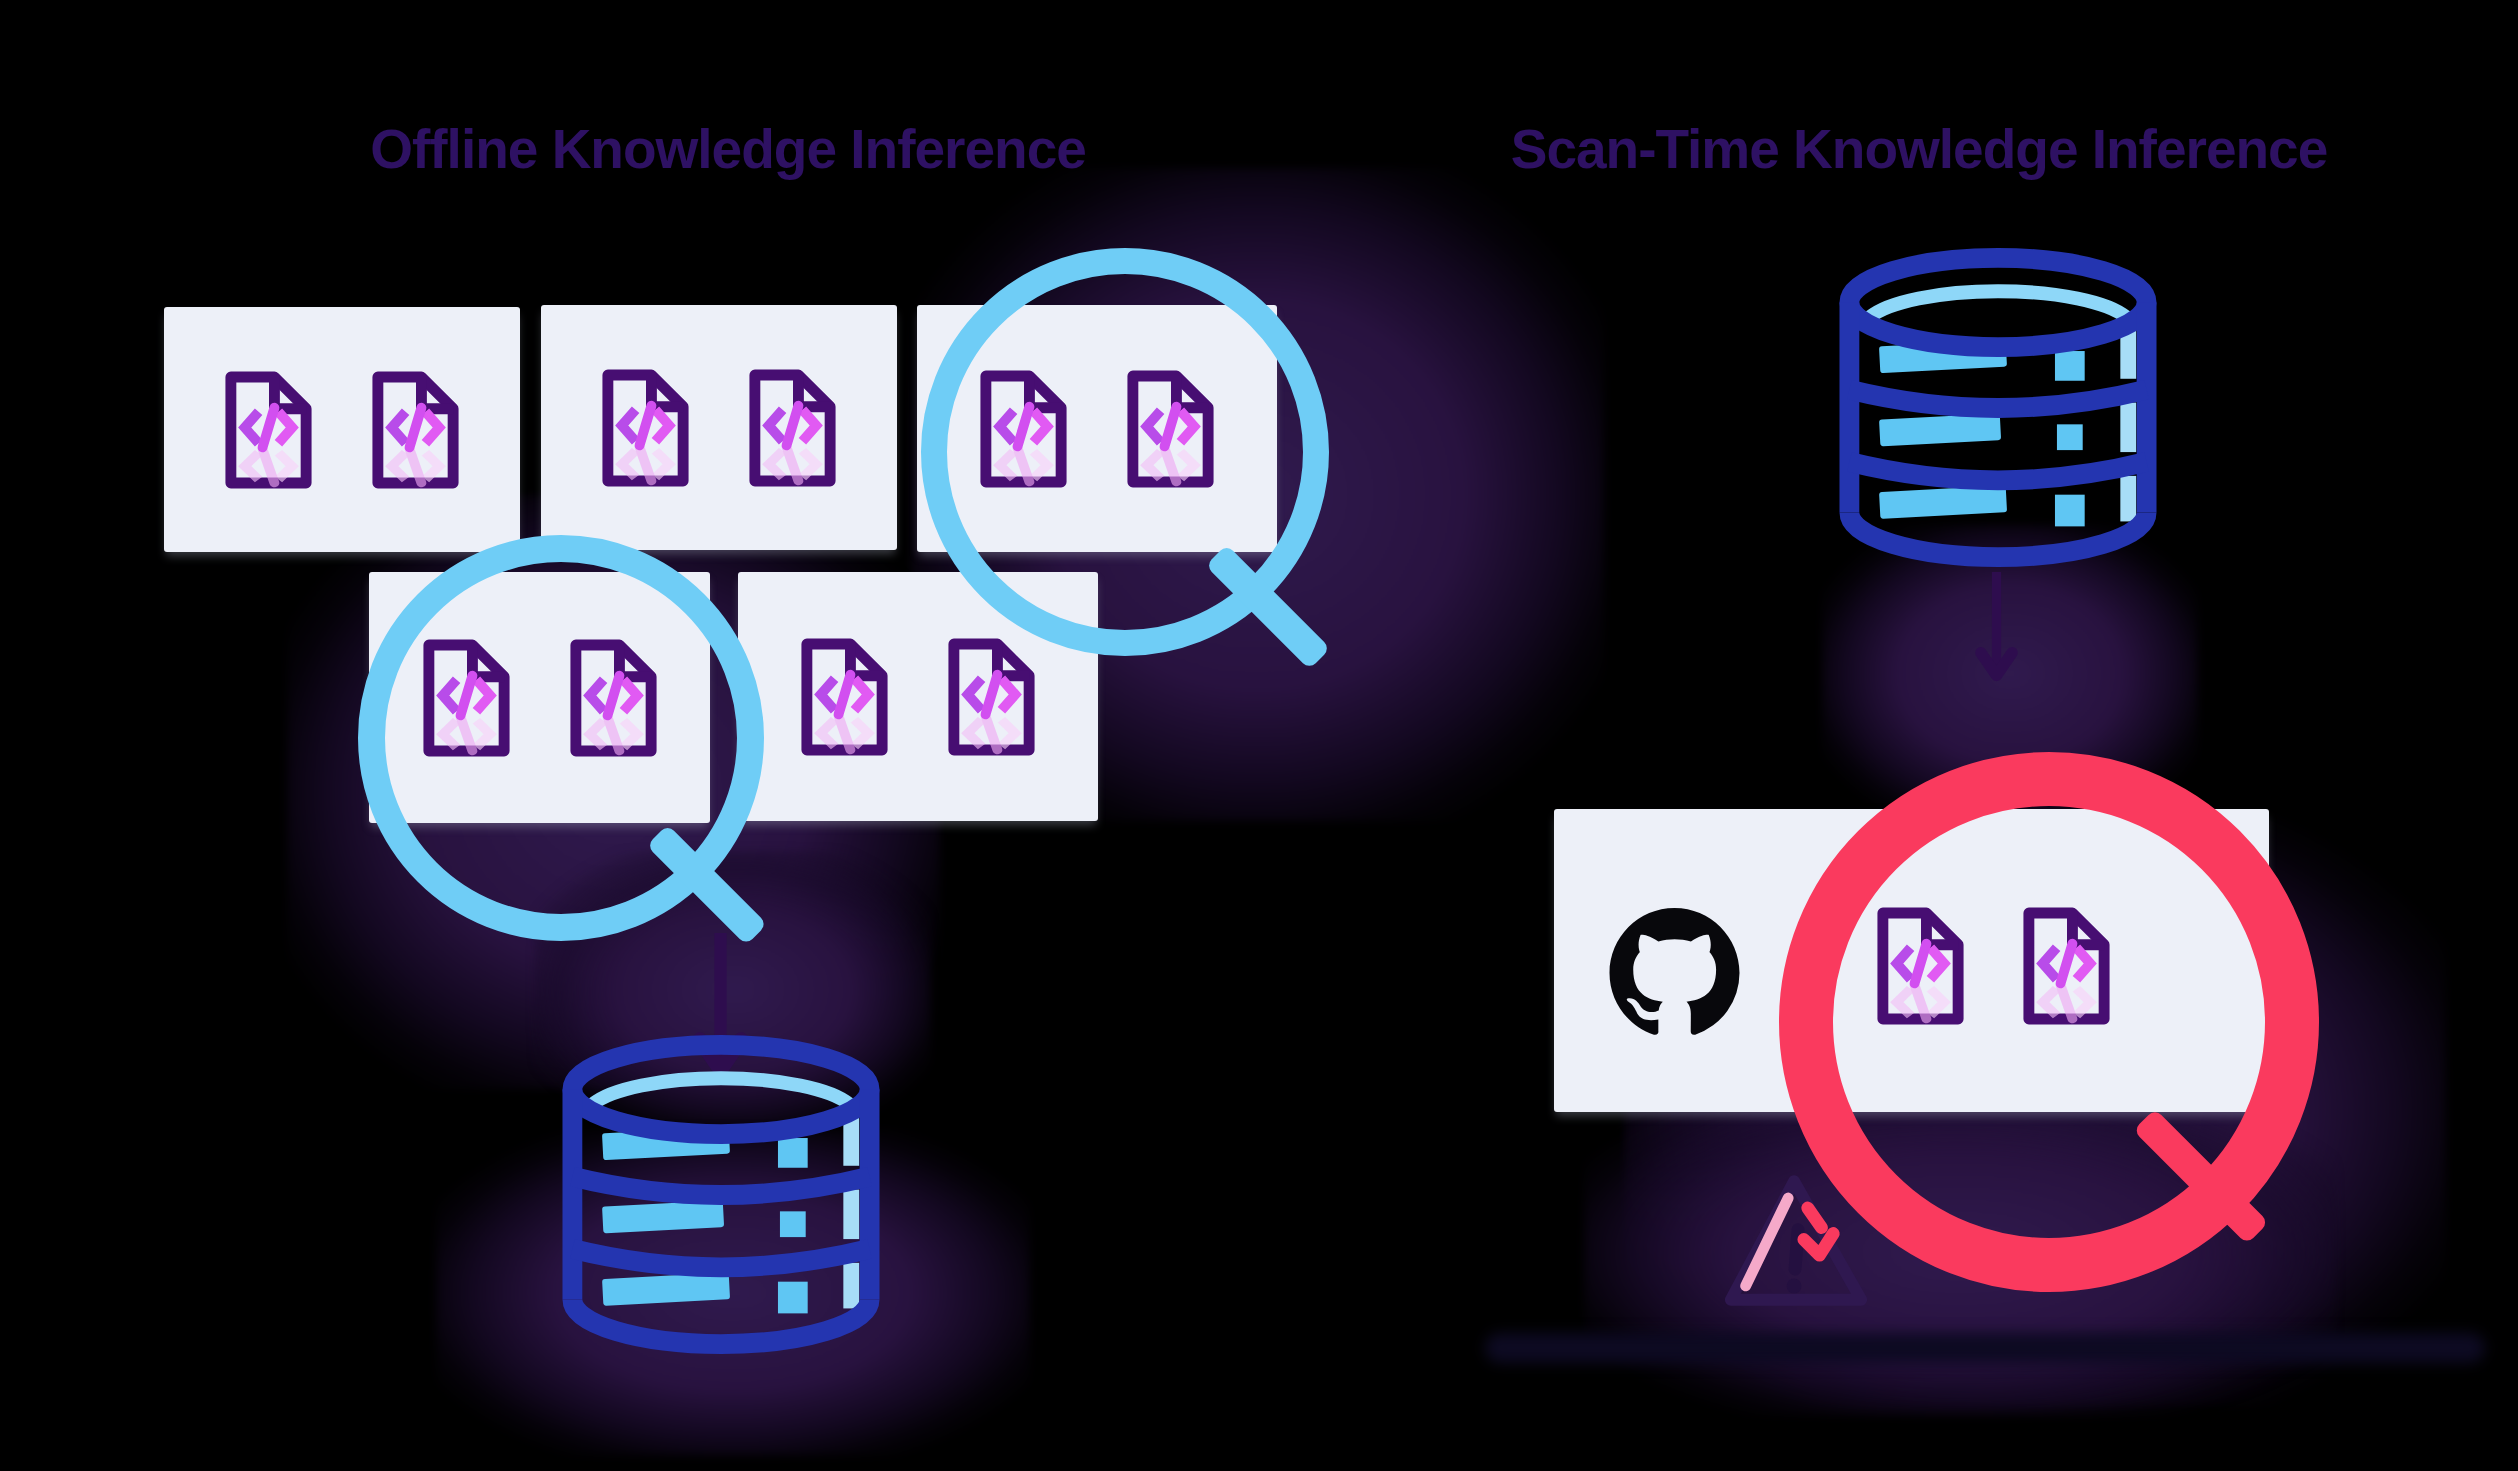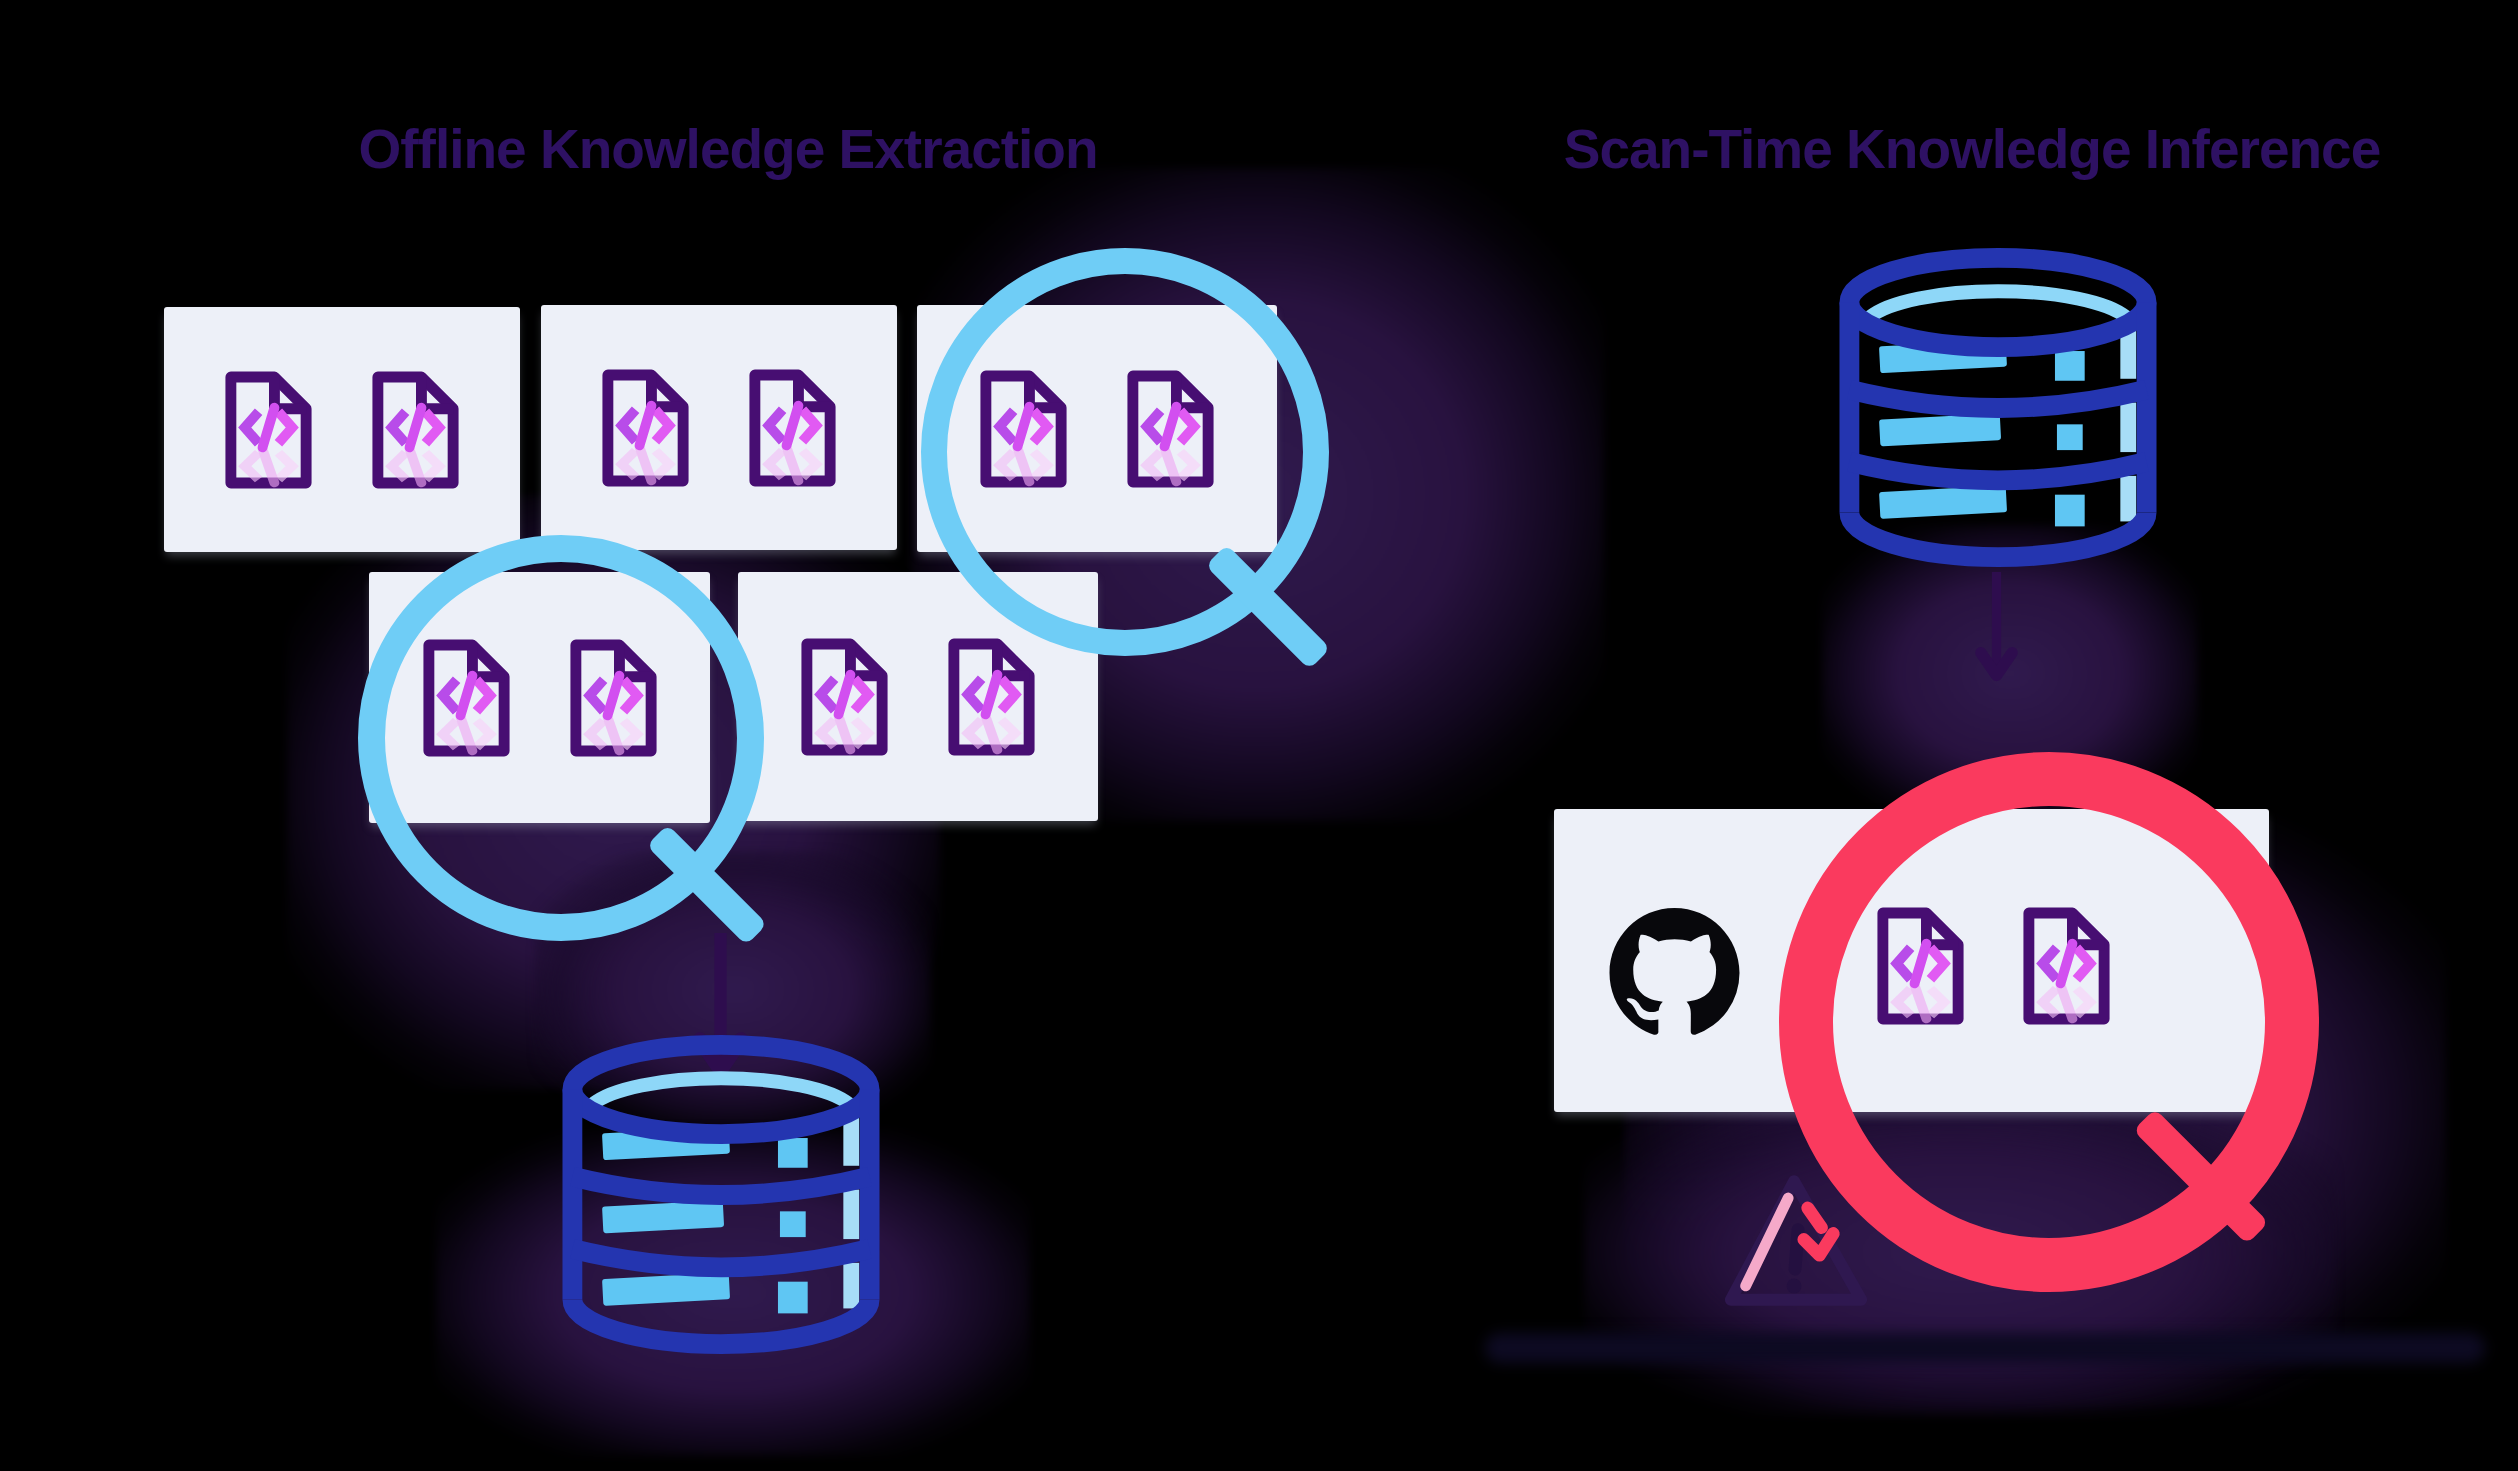--- a/index.html
+++ b/index.html
@@ -16,21 +16,21 @@
   .g5{left:1822px;top:525px;width:376px;height:297px;}
   .g6{left:1624px;top:812px;width:822px;height:594px;}
   .g7{left:1584px;top:1089px;width:752px;height:327px;}
   .band{position:absolute;left:1485px;top:1333px;width:1000px;height:30px;background:#0d0a22;
         border-radius:16px;filter:blur(7px);}
 
   
   .title{position:absolute;transform:translateX(-50%);color:#2e1163;font-size:55px;font-weight:700;
          letter-spacing:-1px;white-space:nowrap;line-height:1;z-index:6;}
   .title-left{left:728px;top:122px;}
-  .title-right{left:1972px;top:122px;}
+  .title-right{left:1919px;top:122px;}
 
   
   .file-box{position:absolute;background:#edf0f8;border-radius:3px;display:flex;align-items:center;
             justify-content:center;gap:48px;z-index:2;
             box-shadow:0 6px 10px -2px rgba(170,175,195,.35);}
   .b1{left:164px;top:307px;width:356px;height:245px;}
   .b2{left:541px;top:305px;width:356px;height:245px;}
   .b3{left:917px;top:305px;width:360px;height:247px;}
   .b4{left:369px;top:572px;width:341px;height:251px;}
   .b5{left:738px;top:572px;width:360px;height:249px;}
@@ -116,21 +116,21 @@
 
   <div class="glow g1"></div>
   <div class="glow g2"></div>
   <div class="glow g3"></div>
   <div class="glow g4"></div>
   <div class="glow g5"></div>
   <div class="glow g6"></div>
   <div class="glow g7"></div>
   <div class="band"></div>
 
-  <div class="title title-left">Offline Knowledge Extraction</div>
+  <div class="title title-left">Offline Knowledge Inference</div>
   <div class="title title-right">Scan-Time Knowledge Inference</div>
 
   <div class="file-box b1">
     <svg class="code-file" viewBox="0 0 100 125" width="99" height="124">
         <use href="#sym-code-file"></use>
       </svg>
     <svg class="code-file" viewBox="0 0 100 125" width="99" height="124">
         <use href="#sym-code-file"></use>
       </svg>
   </div>

